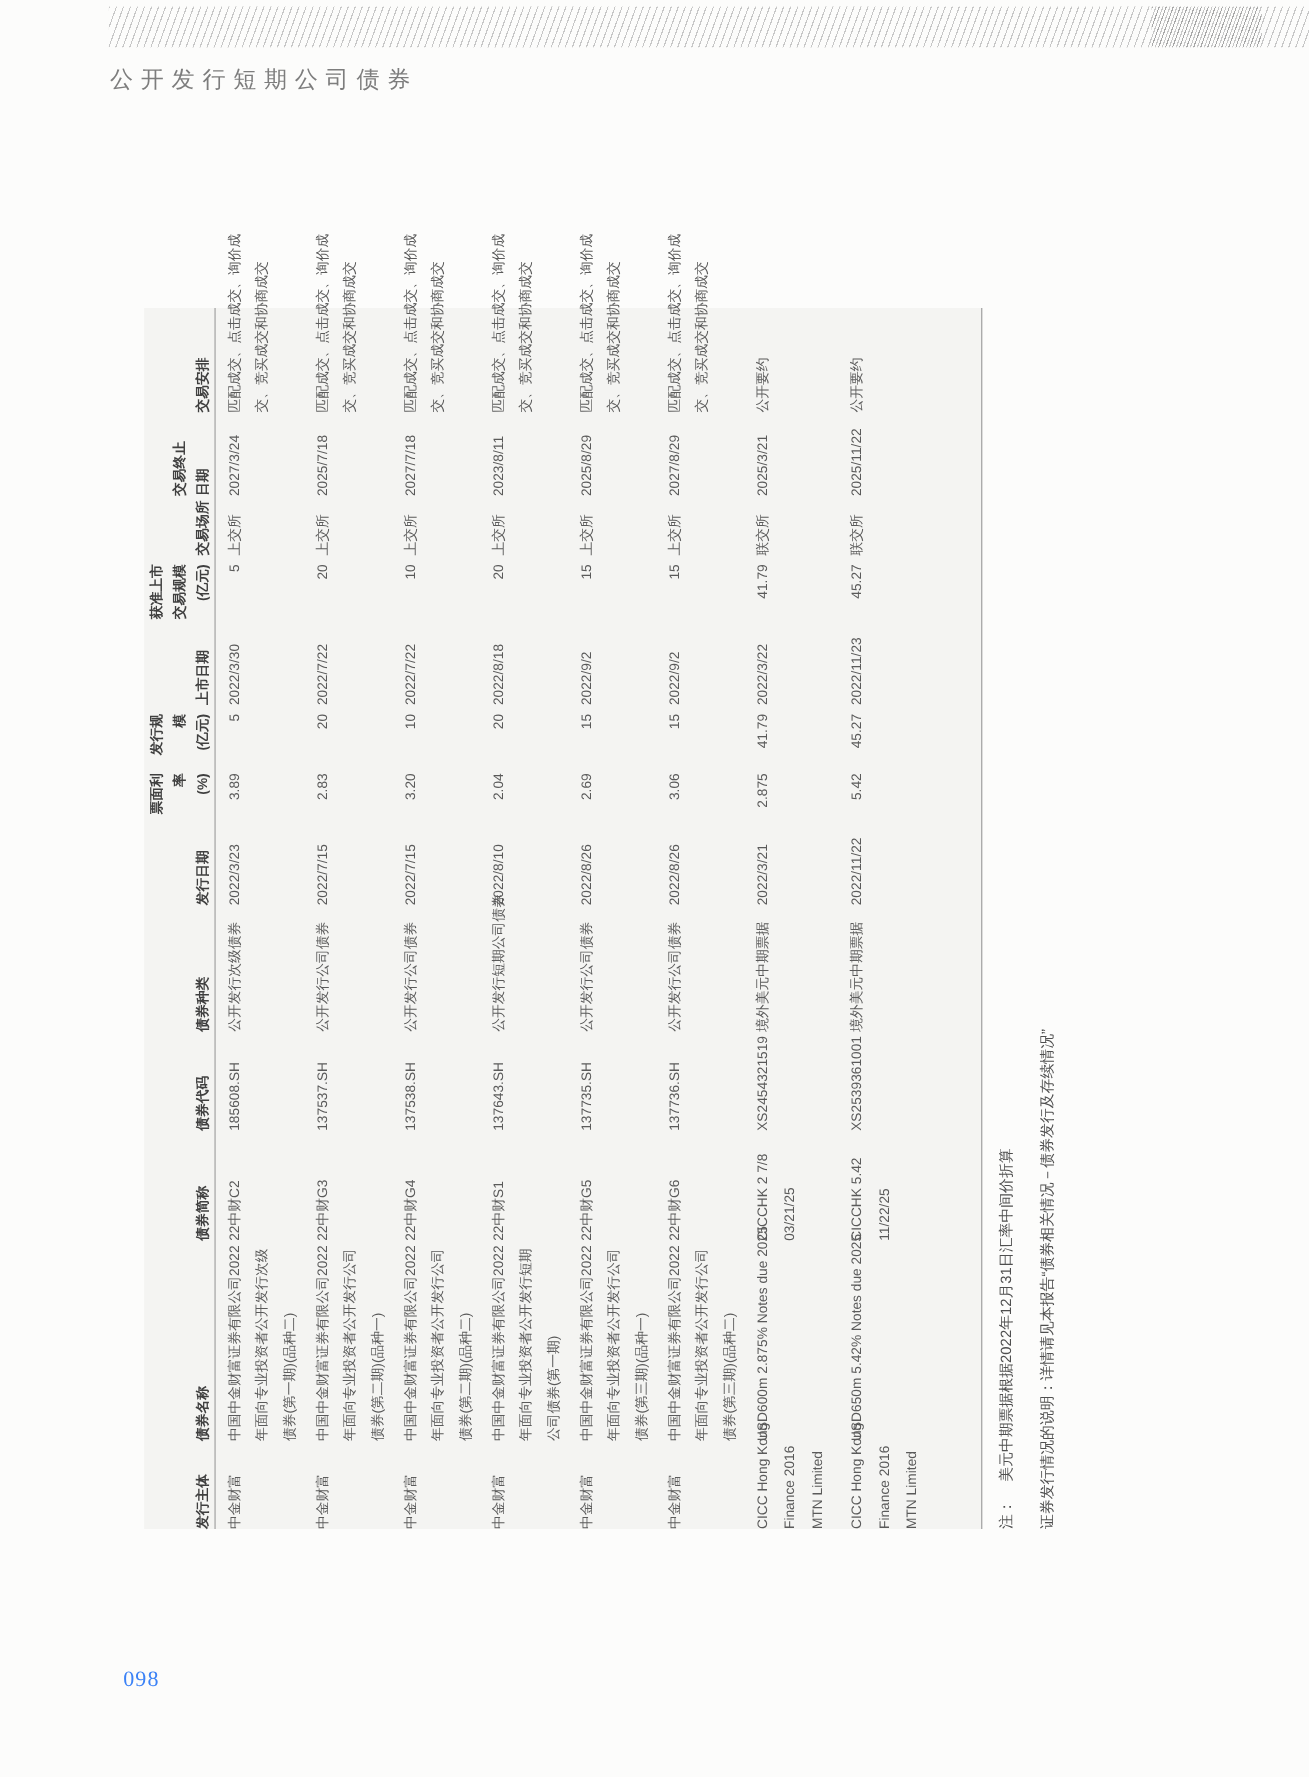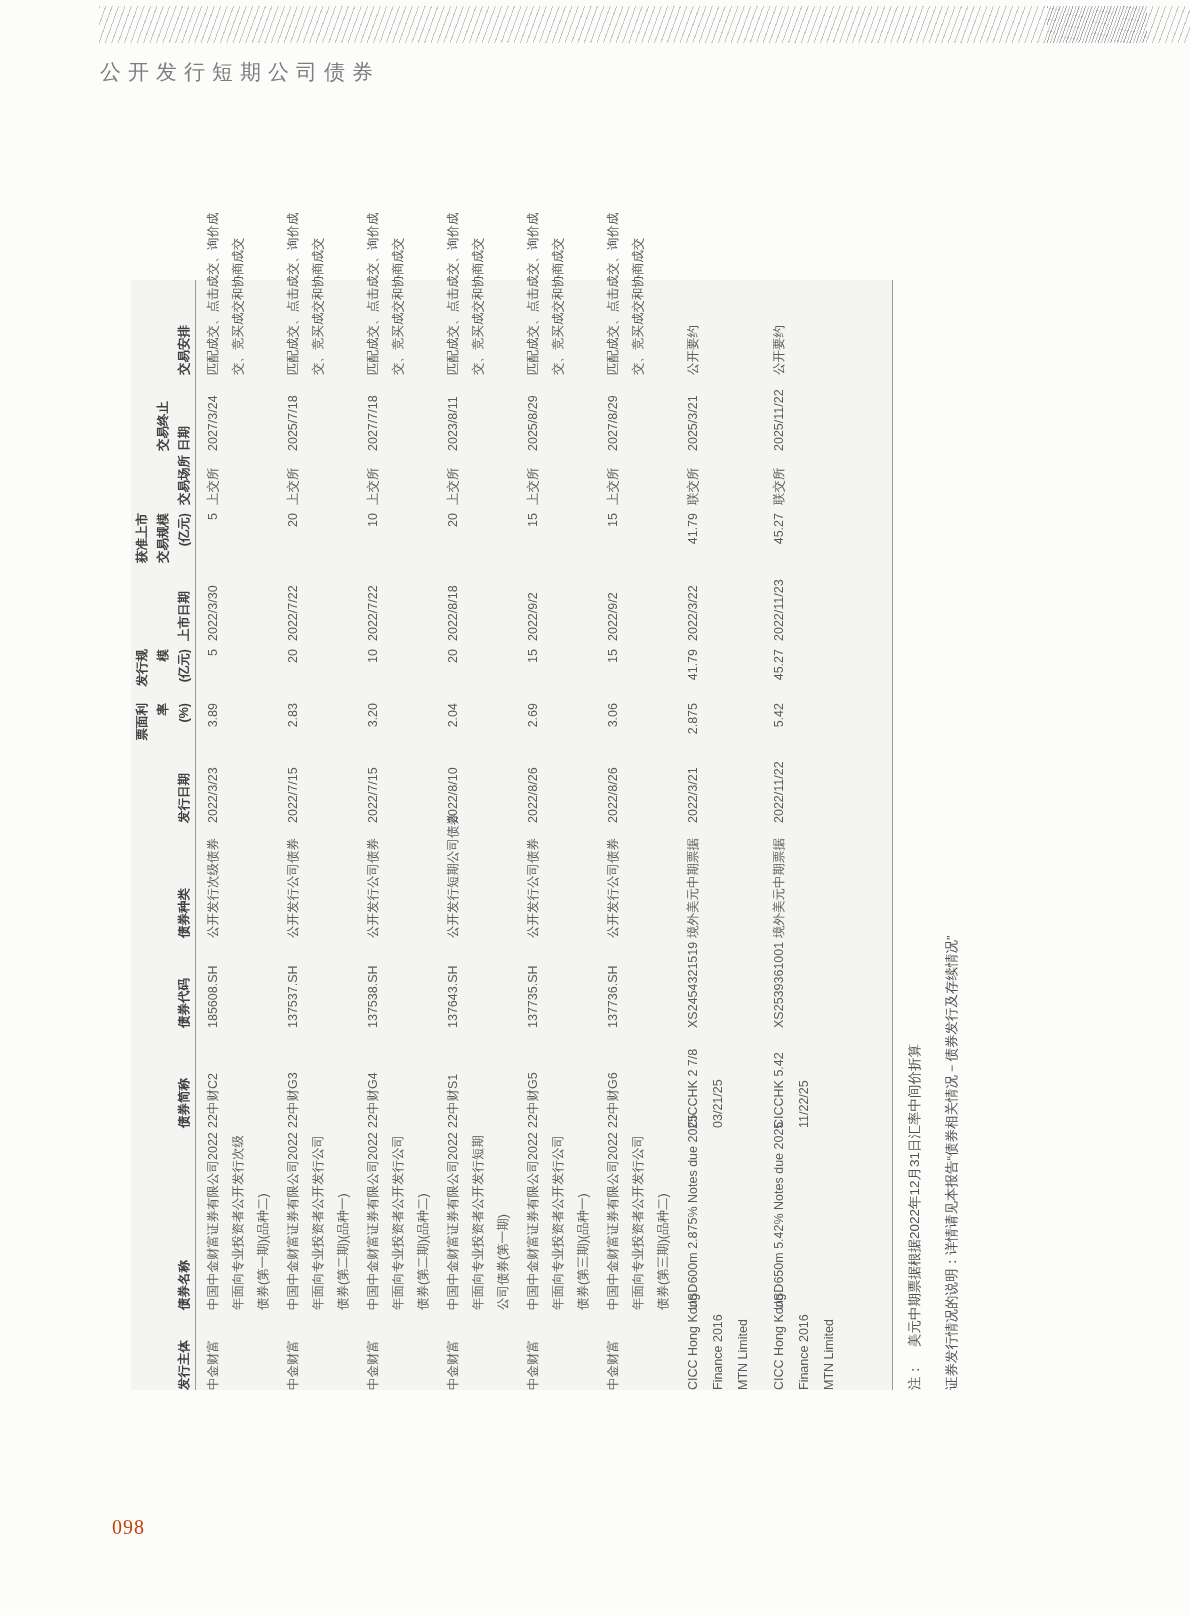--- a/index.html
+++ b/index.html
@@ -17,21 +17,21 @@
     position:absolute;left:948px;top:0;width:100px;height:100%;
     background:repeating-linear-gradient(110deg,#a9a9a9 0 1px,transparent 1px 6px);
   }
   .page-title{
     position:absolute;left:100px;top:58px;
     font-size:21px;color:#7d7d7d;letter-spacing:7px;font-weight:400;
   }
   .page-number{
     position:absolute;left:112px;top:1516px;
     font-family:"Liberation Serif","DejaVu Serif",serif;
-    font-size:20px;color:#c2410c;letter-spacing:1px;
+    font-size:20px;color:#3b82f6;letter-spacing:1px;
   }
   
   .rot-outer{position:absolute;left:131px;top:280px;width:880px;height:1110px;}
   .sheet{
     position:absolute;width:1110px;height:880px;left:50%;top:50%;
     transform:translate(-50%,-50%) rotate(-90deg);
   }
   .bonds-table{
     width:1110px;height:762px;background:#f4f4f2;
     border-bottom:1px solid #9a9a9a;box-sizing:border-box;

